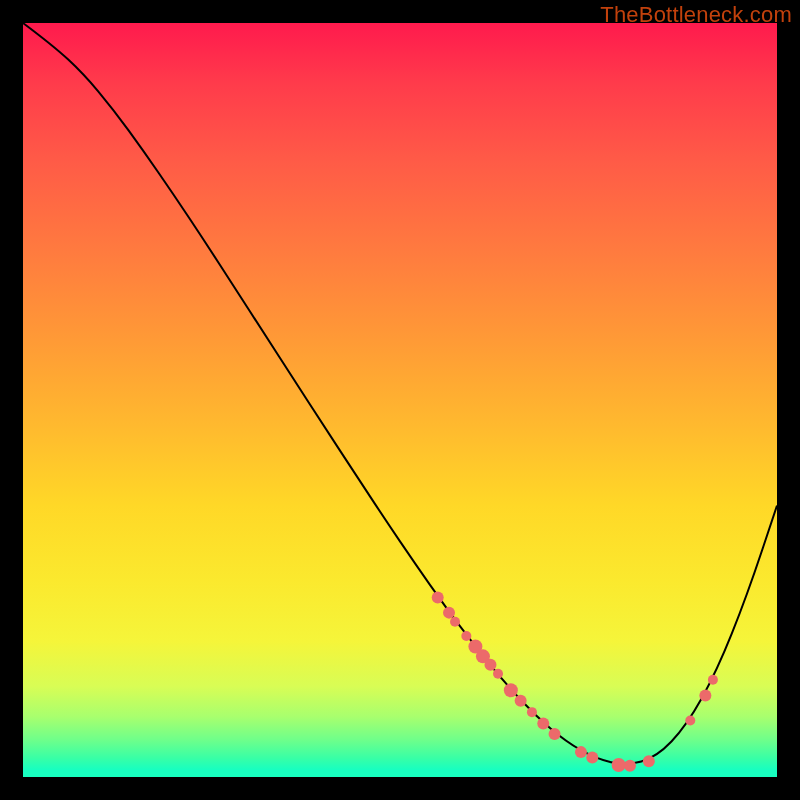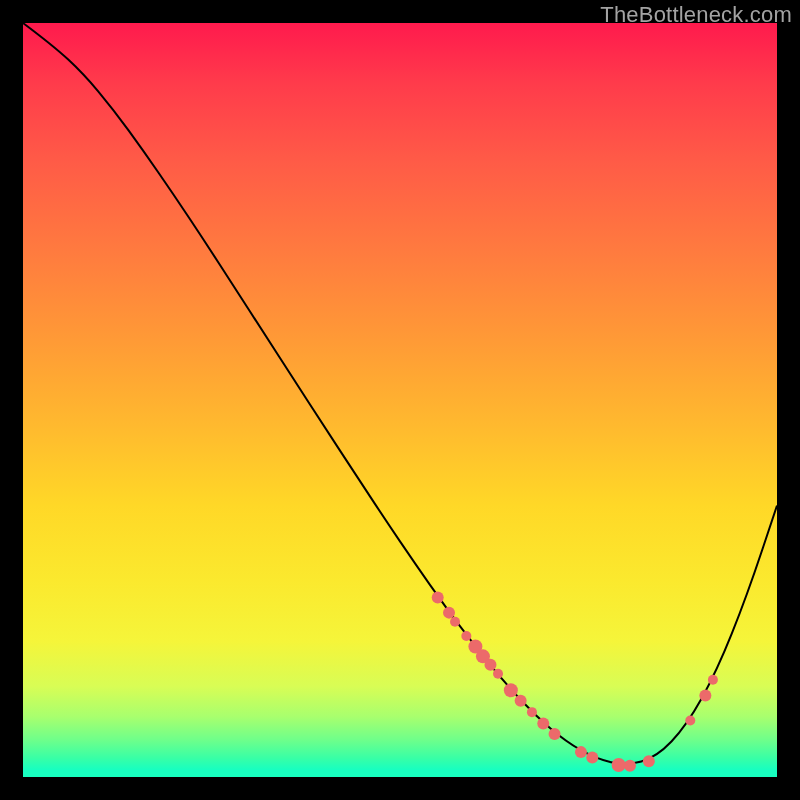--- a/index.html
+++ b/index.html
@@ -33,21 +33,21 @@
       #38ffa6 97.5%,
       #18ffc0 99%,
       #18ffc0 100%
     );
     box-sizing: border-box;
   }
   .watermark {
     position: absolute;
     top: 2px;
     right: 8px;
-    color: #a3a3a3;
+    color: #c2410c;
     font-size: 22px;
     font-weight: 400;
     letter-spacing: 0.2px;
     user-select: none;
   }
   svg.plot {
     position: absolute;
     left: 0;
     top: 0;
     width: 754px;

